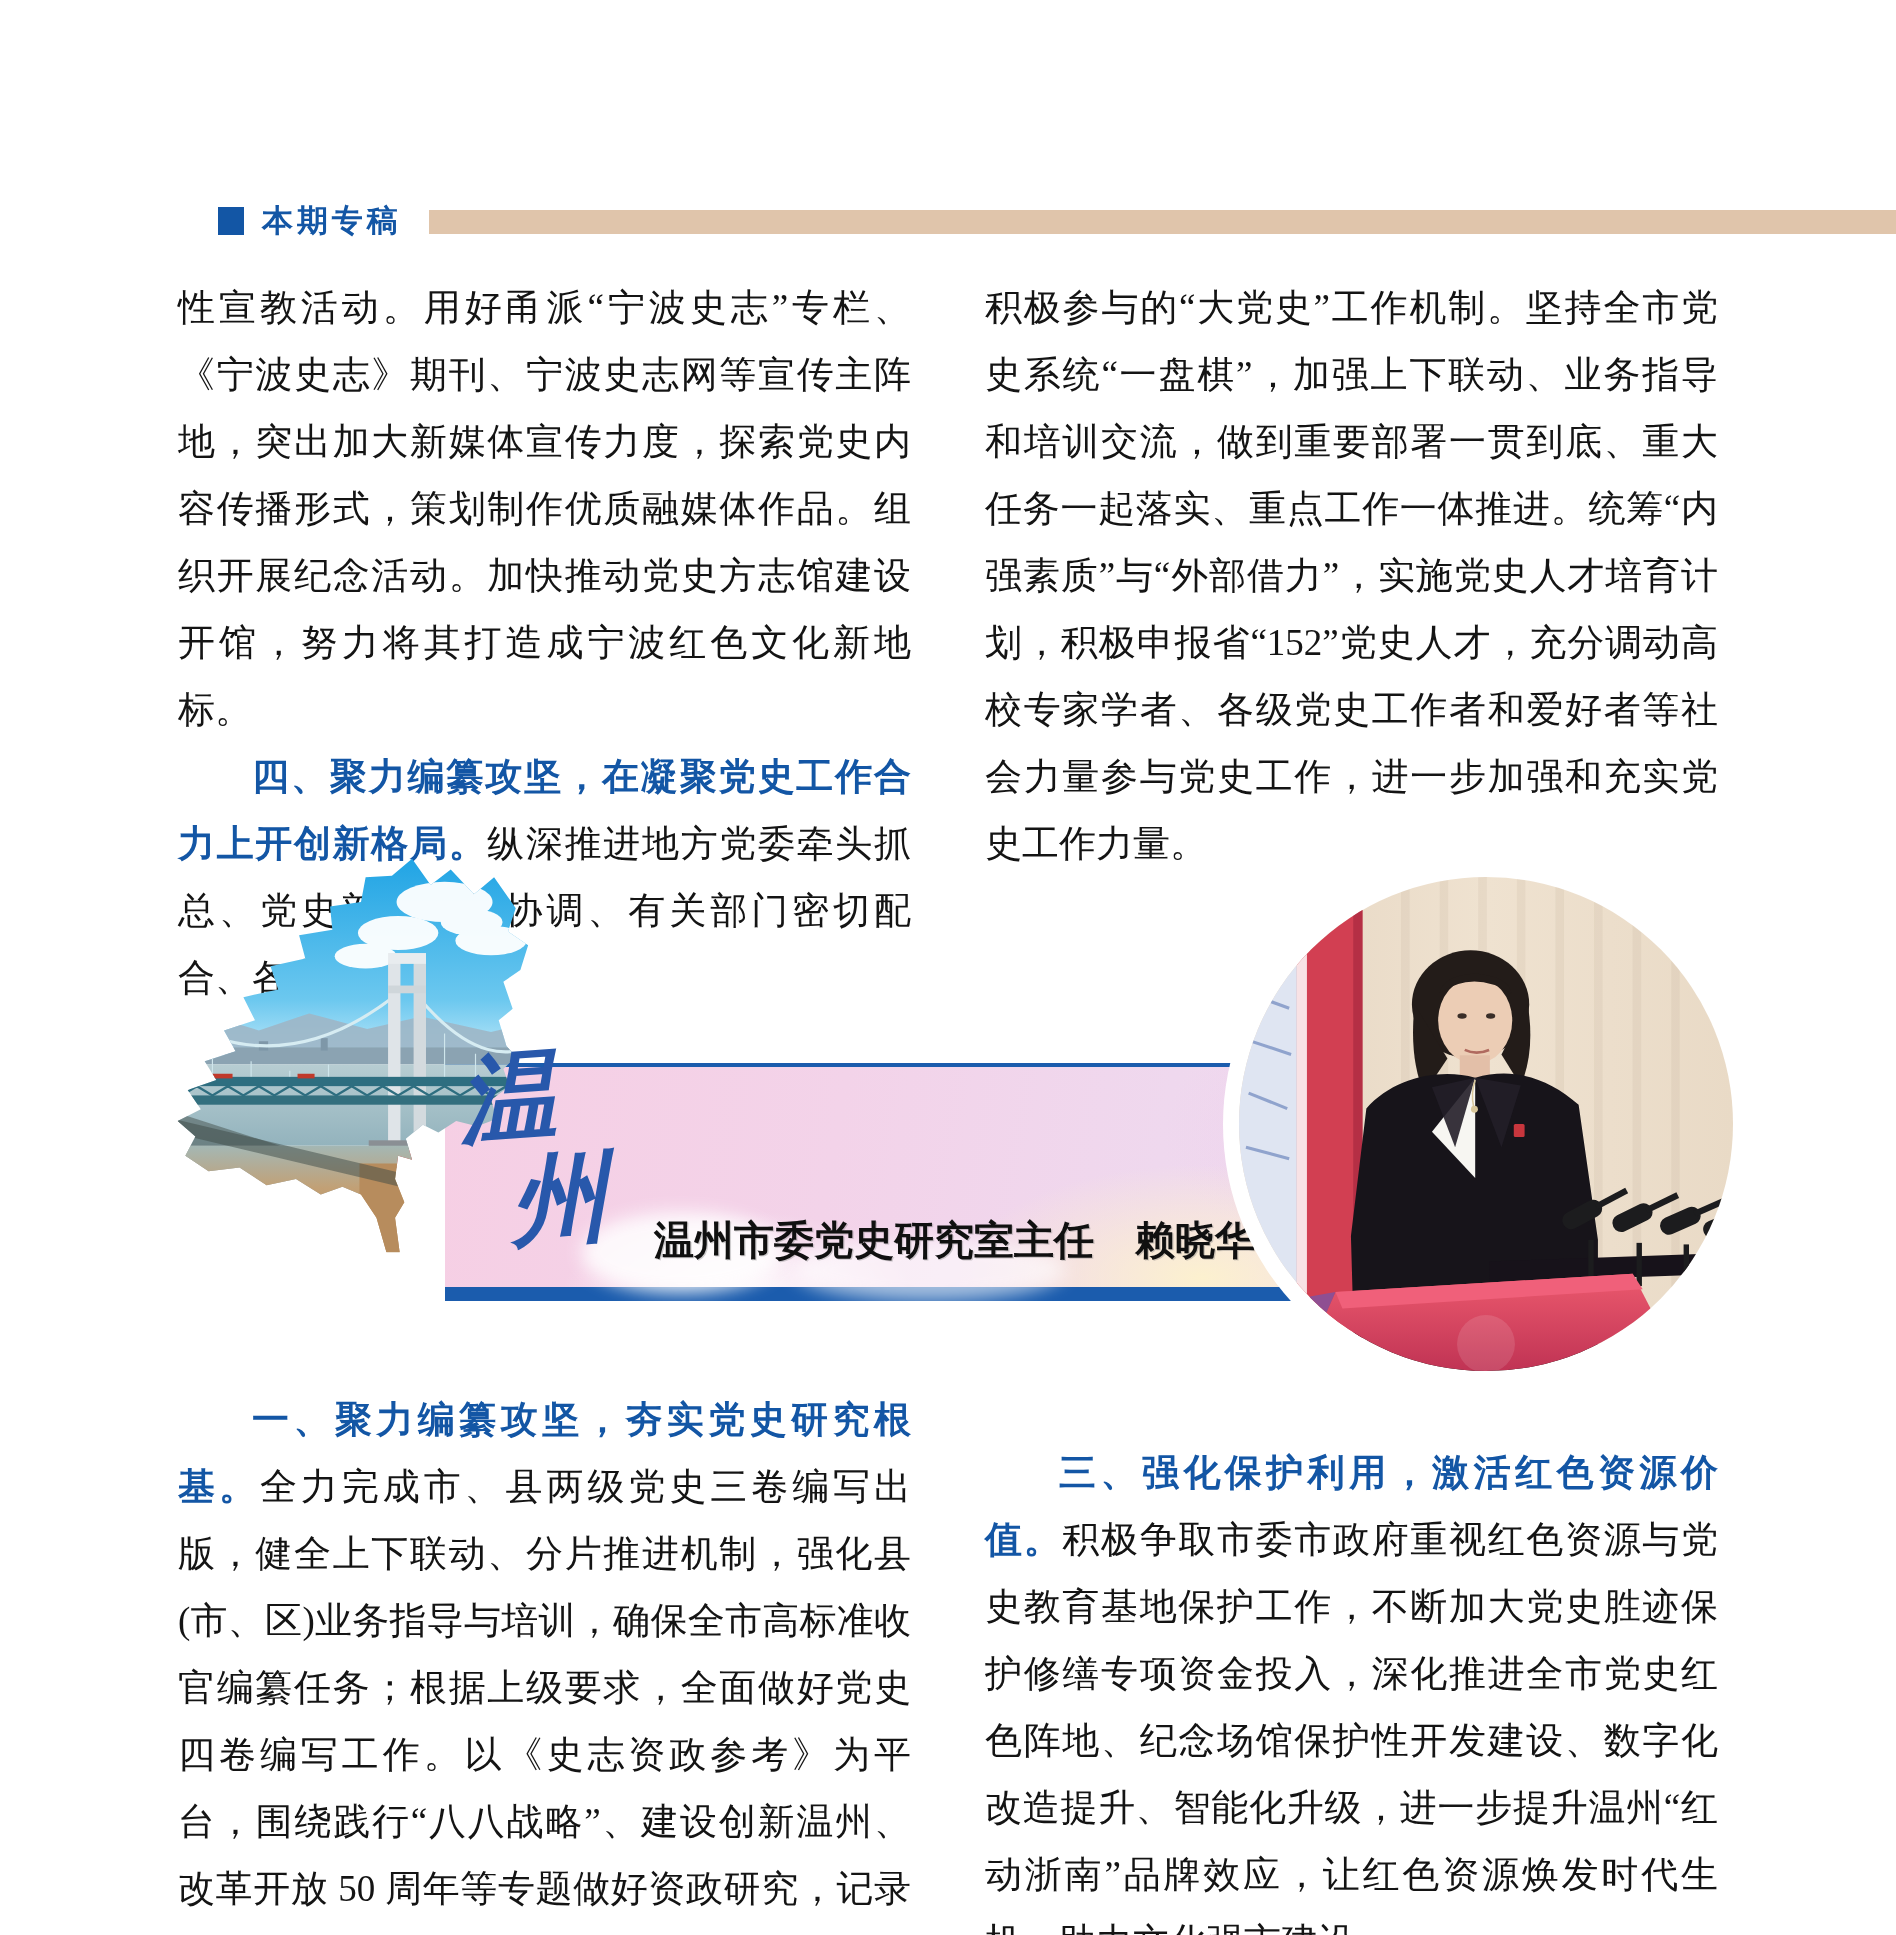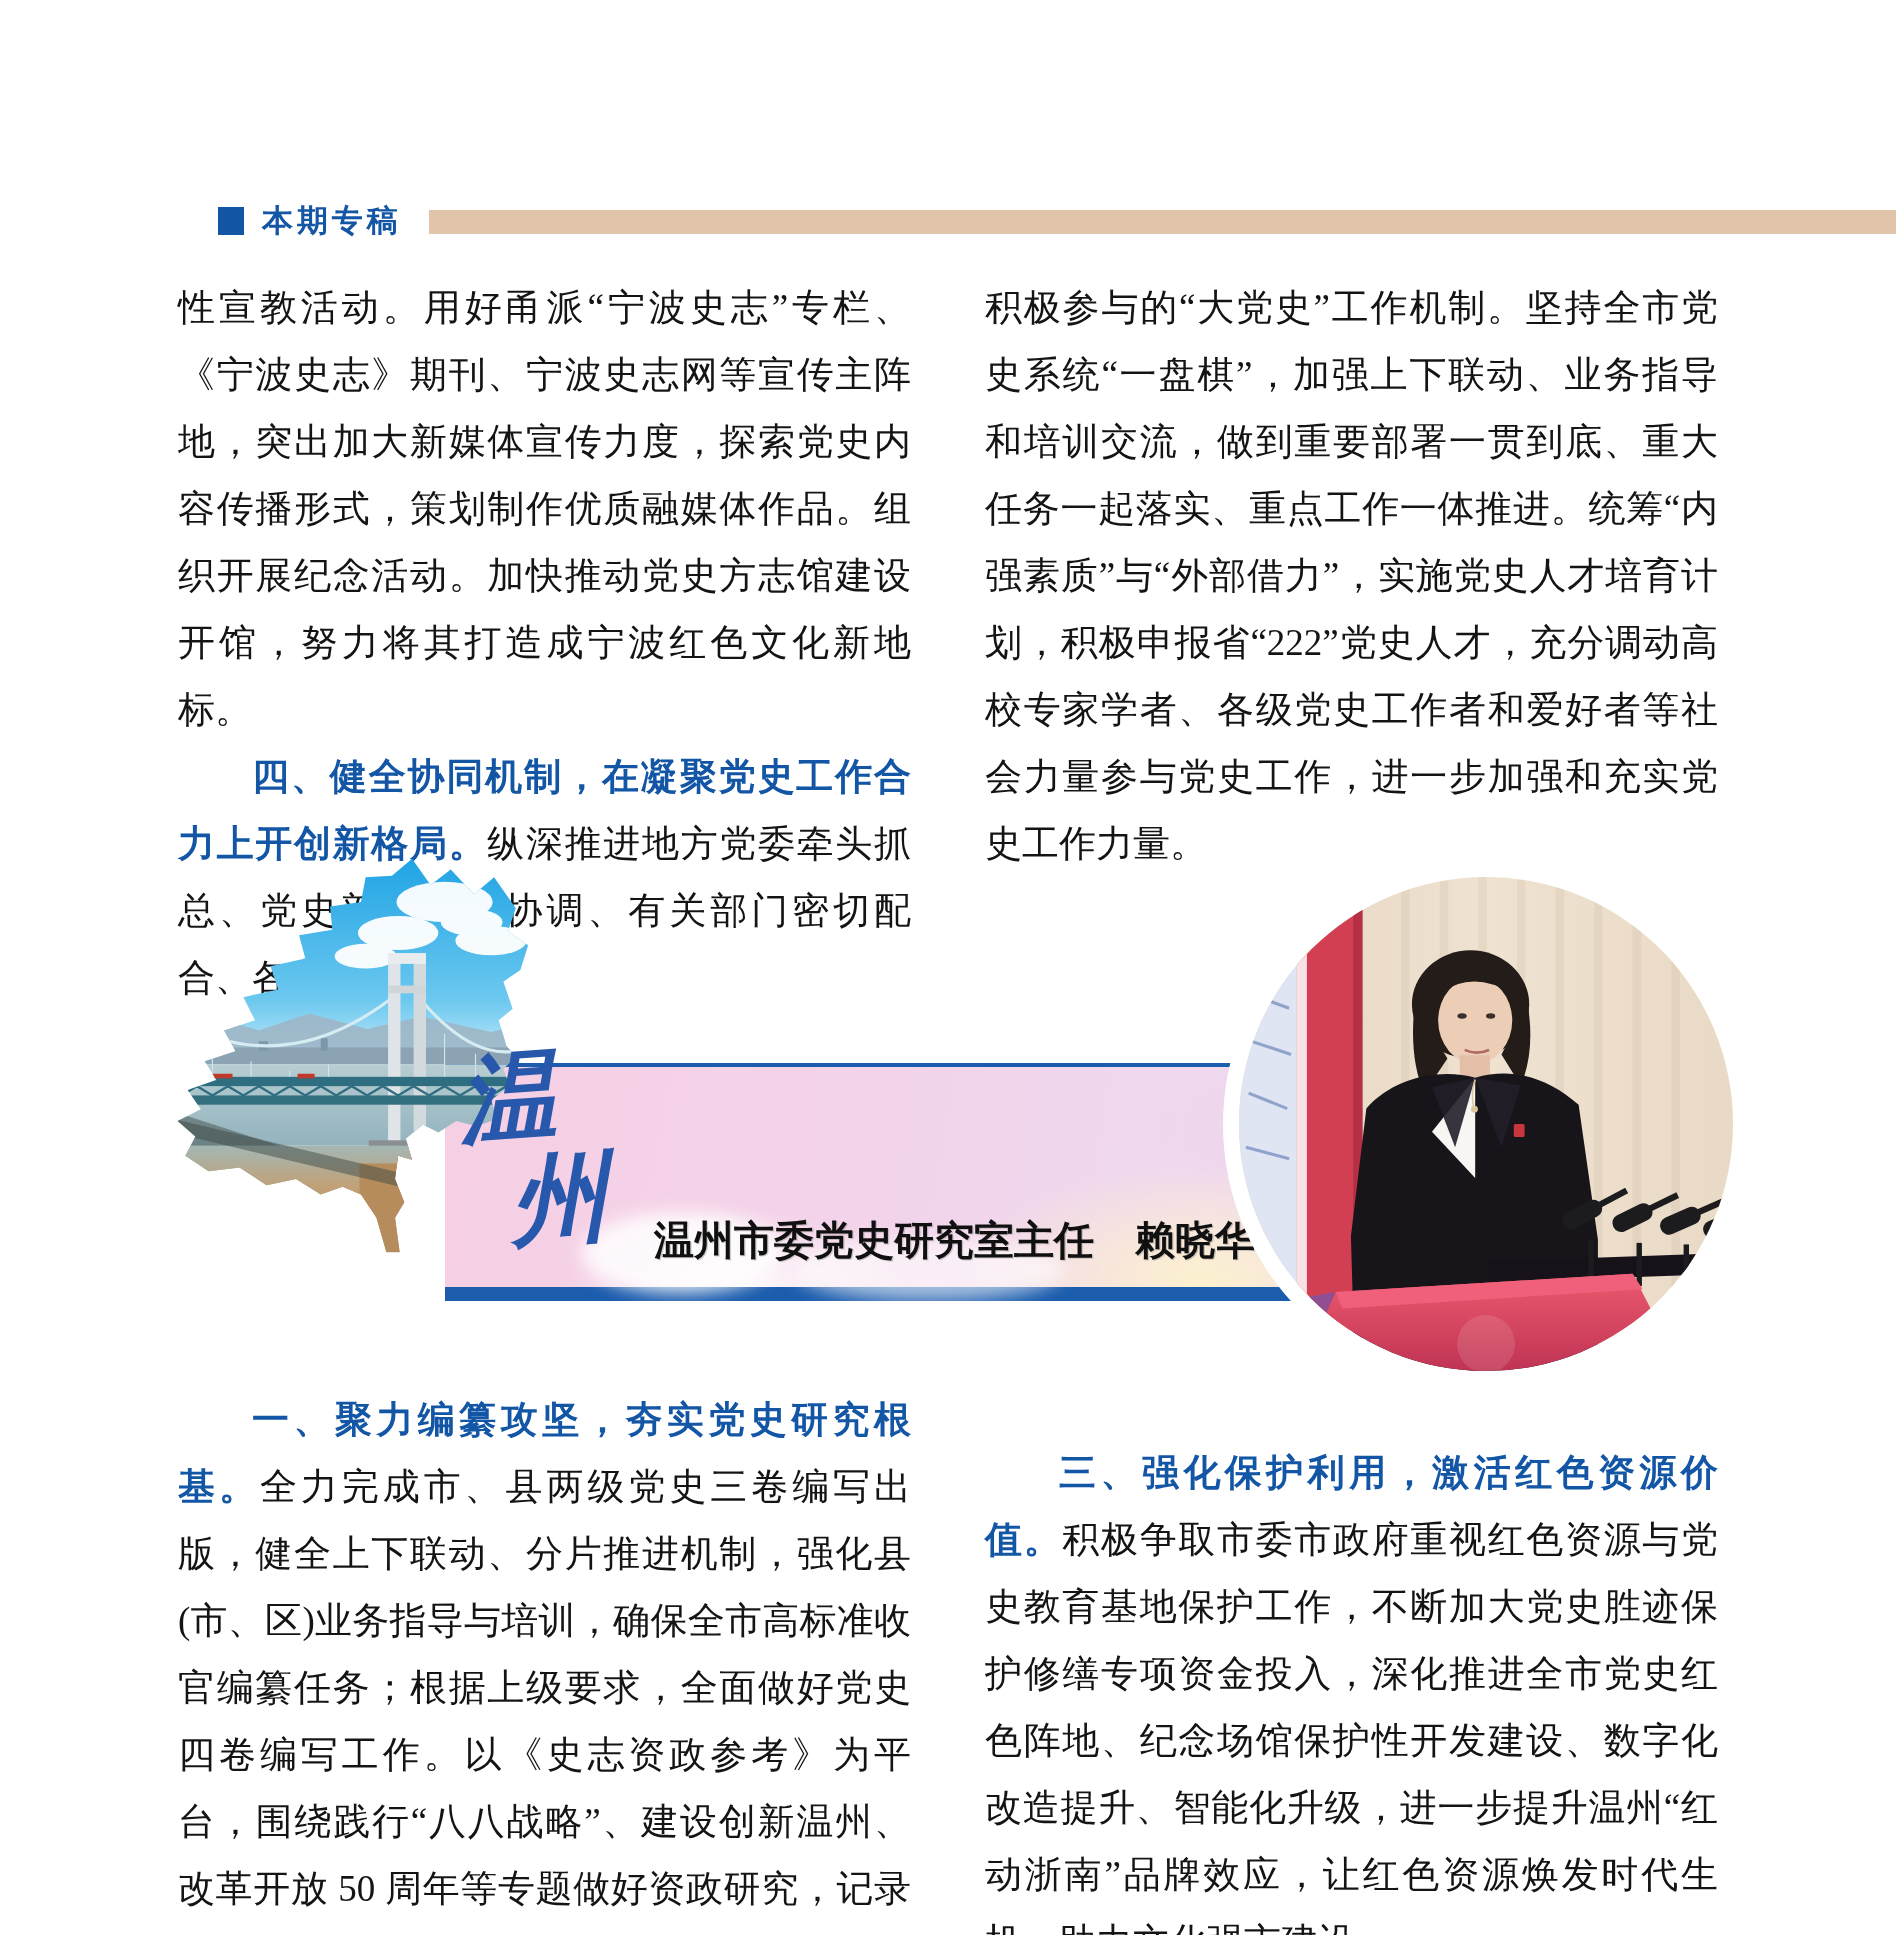--- a/index.html
+++ b/index.html
@@ -52,25 +52,25 @@
 <body>
 
 <div id="page">
 
   <div class="hdr-square" style="background:#1356a5"></div>
   <div class="hdr-title" style="color:#1356a5">本期专稿</div>
   <div class="hdr-bar" style="background:#e0c5ab"></div>
 
   <div class="col" id="col-top-left">
     <p><span>性宣教活动。用好甬派“宁波史志”专栏、《宁波史志》期刊、宁波史志网等宣传主阵地，突出加大新媒体宣传力度，探索党史内容传播形式，策划制作优质融媒体作品。组织开展纪念活动。加快推动党史方志馆建设开馆，努力将其打造成宁波红色文化新地标。</span></p>
-    <p class="indent"><span class="lead" style="color:#1356a5">四、健全协同机制，在凝聚党史工作合力上开创新格局。</span><span>纵深推进地方党委牵头抓总、党史部门组织协调、有关部门密切配合、各方面力量</span></p>
+    <p class="indent"><span class="lead" style="color:#1356a5">四、聚力编纂攻坚，在凝聚党史工作合力上开创新格局。</span><span>纵深推进地方党委牵头抓总、党史部门组织协调、有关部门密切配合、各方面力量</span></p>
   </div>
 
   <div class="col" id="col-top-right">
-    <p><span>积极参与的“大党史”工作机制。坚持全市党史系统“一盘棋”，加强上下联动、业务指导和培训交流，做到重要部署一贯到底、重大任务一起落实、重点工作一体推进。统筹“内强素质”与“外部借力”，实施党史人才培育计划，积极申报省“222”党史人才，充分调动高校专家学者、各级党史工作者和爱好者等社会力量参与党史工作，进一步加强和充实党史工作力量。</span></p>
+    <p><span>积极参与的“大党史”工作机制。坚持全市党史系统“一盘棋”，加强上下联动、业务指导和培训交流，做到重要部署一贯到底、重大任务一起落实、重点工作一体推进。统筹“内强素质”与“外部借力”，实施党史人才培育计划，积极申报省“152”党史人才，充分调动高校专家学者、各级党史工作者和爱好者等社会力量参与党史工作，进一步加强和充实党史工作力量。</span></p>
   </div>
 
   <div class="banner-strip"></div>
   <div class="banner-cloud" style="left:581px;top:1212px;width:201px;height:81px;z-index:1;"></div>
   <div class="banner-cloud" style="left:794px;top:1239px;width:271px;height:62px;z-index:1;opacity:.6;"></div>
 
   <div class="map-wrap">
     <svg viewBox="0 0 840 515" preserveAspectRatio="none">
       <defs>
         <linearGradient id="skyG" x1="0" y1="0" x2="0" y2="1">

